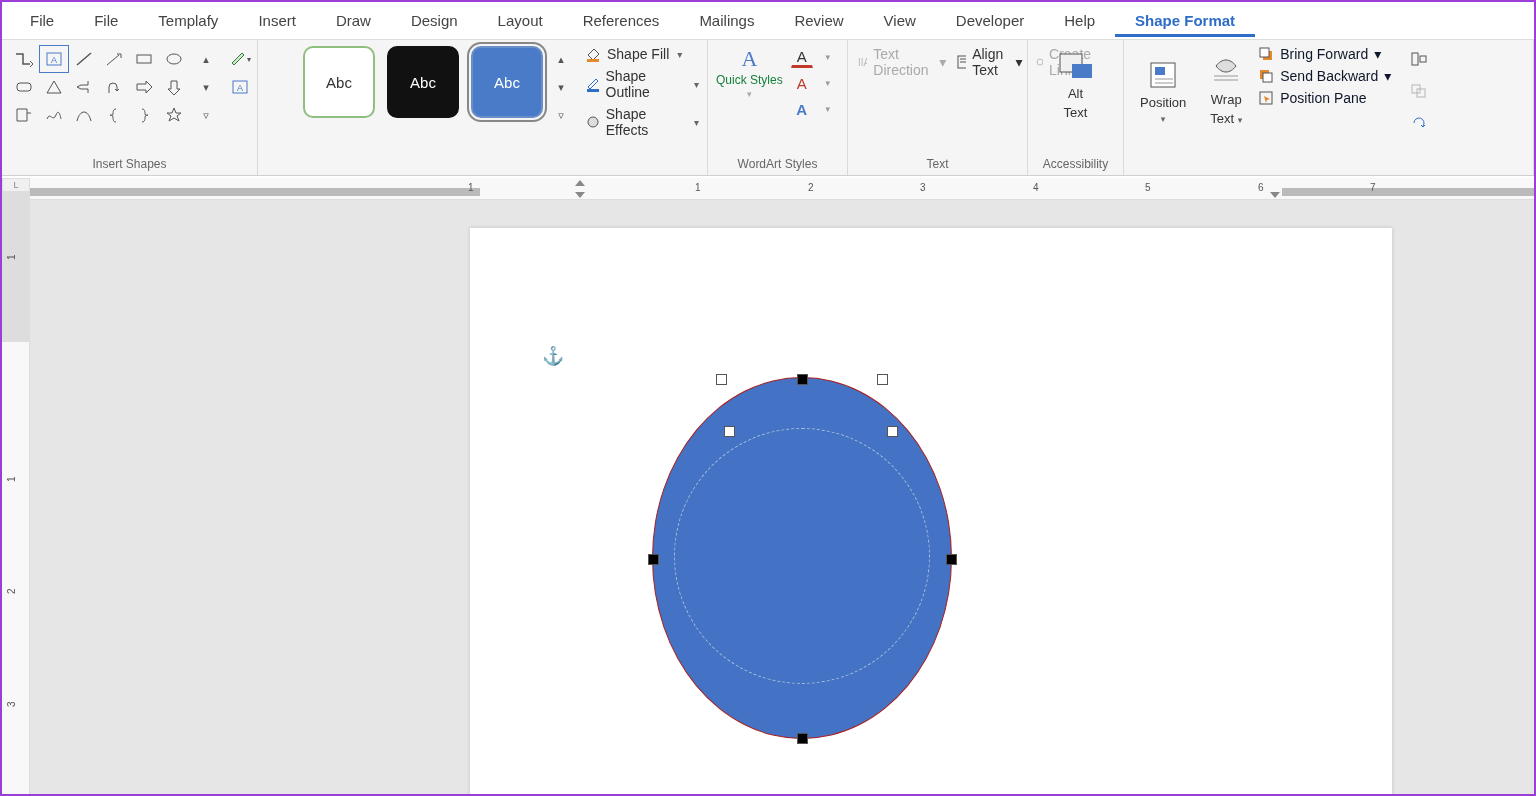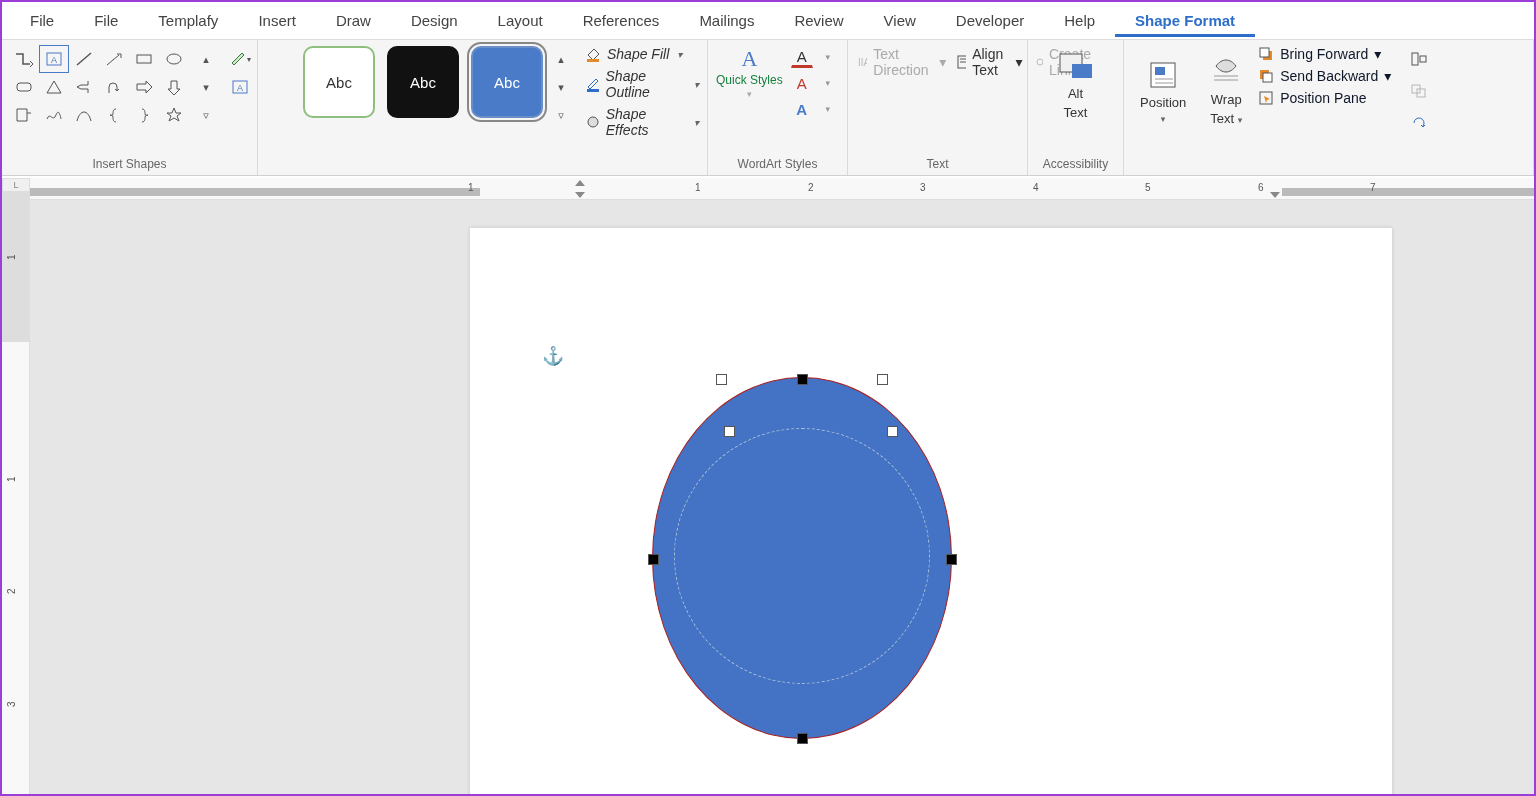--- a/index.html
+++ b/index.html
@@ -16,21 +16,21 @@
 .side-btns { display:flex; flex-direction:column; gap:2px; margin-left:4px; }
 .mini-btn { width:28px; height:26px; display:flex; align-items:center; justify-content:center; font-size:11px; color:#555; }
 .shapes-row { display:flex; }
 .style-previews { display:flex; gap:12px; align-items:center;margin-left:37px; }
 .preview { width:72px; height:72px; border-radius:10px; display:flex; align-items:center; justify-content:center; font-size:15px; border:2px solid #999; }
 .preview1 { background:#fff; color:#333; border-color:#8fbf7f; }
 .preview2 { background:#111; color:#fff; border-color:#111; }
 .preview3 { background:#4a7bc8; color:#fff; border-color:#6a8fc8; outline:2px solid #888; outline-offset:2px; }
 .style-nav { display:flex; flex-direction:column; margin-left:4px; gap:2px; }
 .fill-group { display:flex; flex-direction:column; gap:6px; margin-left:10px; }
-.fill-row { display:flex; align-items:center; gap:6px; font-size:14px; color:#333; cursor:pointer;font-style:italic; }
+.fill-row { display:flex; align-items:center; gap:6px; font-size:14px; color:#333; cursor:pointer; }
 .fill-row .chev { font-size:10px; color:#666; margin-left:2px; }
 .wa-col { display:flex; flex-direction:column; align-items:center; gap:2px; }
 .wa-big { font-size:22px; font-family:Georgia,serif; }
 .wa-grid { display:grid; grid-template-columns:22px 22px; grid-template-rows:22px 22px 22px; gap:4px; margin-left:8px; }
 .wa-cell { width:22px; height:22px; display:flex; align-items:center; justify-content:center; font-size:15px; border:1px solid transparent; }
 .text-col { display:flex; flex-direction:row; gap:10px; }
 .text-row { display:flex; align-items:center; gap:6px; font-size:14px; color:#333; }
 .text-row.disabled { color:#aaa; }
 .big-btn { display:flex; flex-direction:column; align-items:center; justify-content:center; gap:4px; font-size:13px; color:#333; padding:4px 8px; cursor:pointer; }
 .arrange-col { display:flex; flex-direction:column; gap:6px; }

